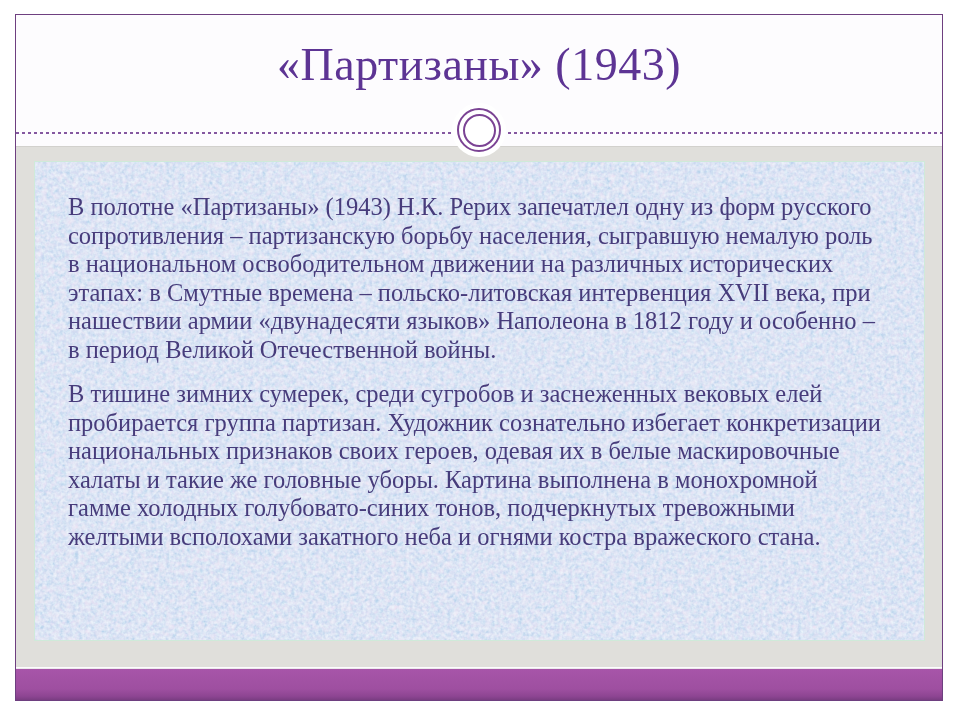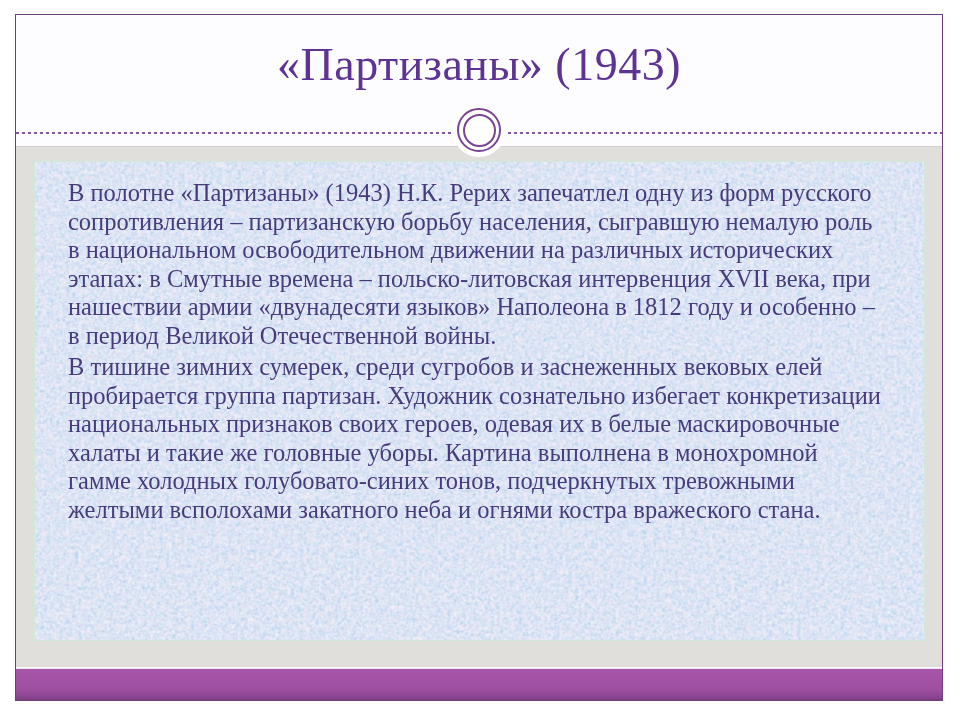--- a/index.html
+++ b/index.html
@@ -71,21 +71,21 @@
     position: absolute; left: 0; top: 0; width: 100%; height: 100%;
     display: block;
   }
   .text {
     position: relative; z-index: 2;
     padding: 15px 38px 0 33px;
     font-family: "Liberation Serif", serif;
     font-size: 24.5px; line-height: 28.5px;
     color: #473c7b;
   }
-  .text p { margin: 2px 0 3px 0; }
+  .text p { margin: 16px 0 3px 0; }
   .footer-bar {
     position: absolute; left: 0; right: 0; bottom: 0; height: 32px;
     background: linear-gradient(180deg, #a755a9 0%, #9e4fa0 65%, #8d4592 88%, #7a3d82 100%);
     border-top: 1px solid #eceaec;
     box-sizing: border-box;
     z-index: 2;
   }
 </style>
 </head>
 <body>

